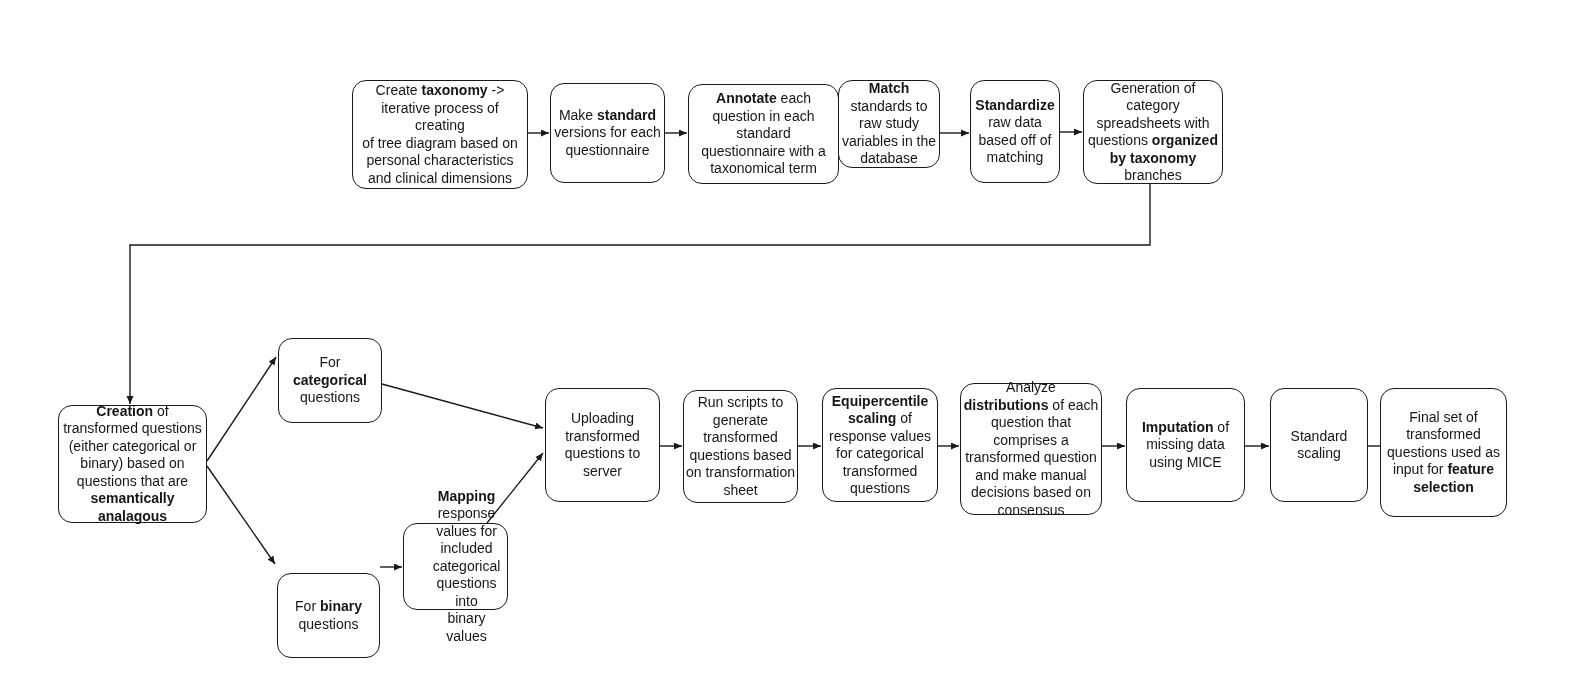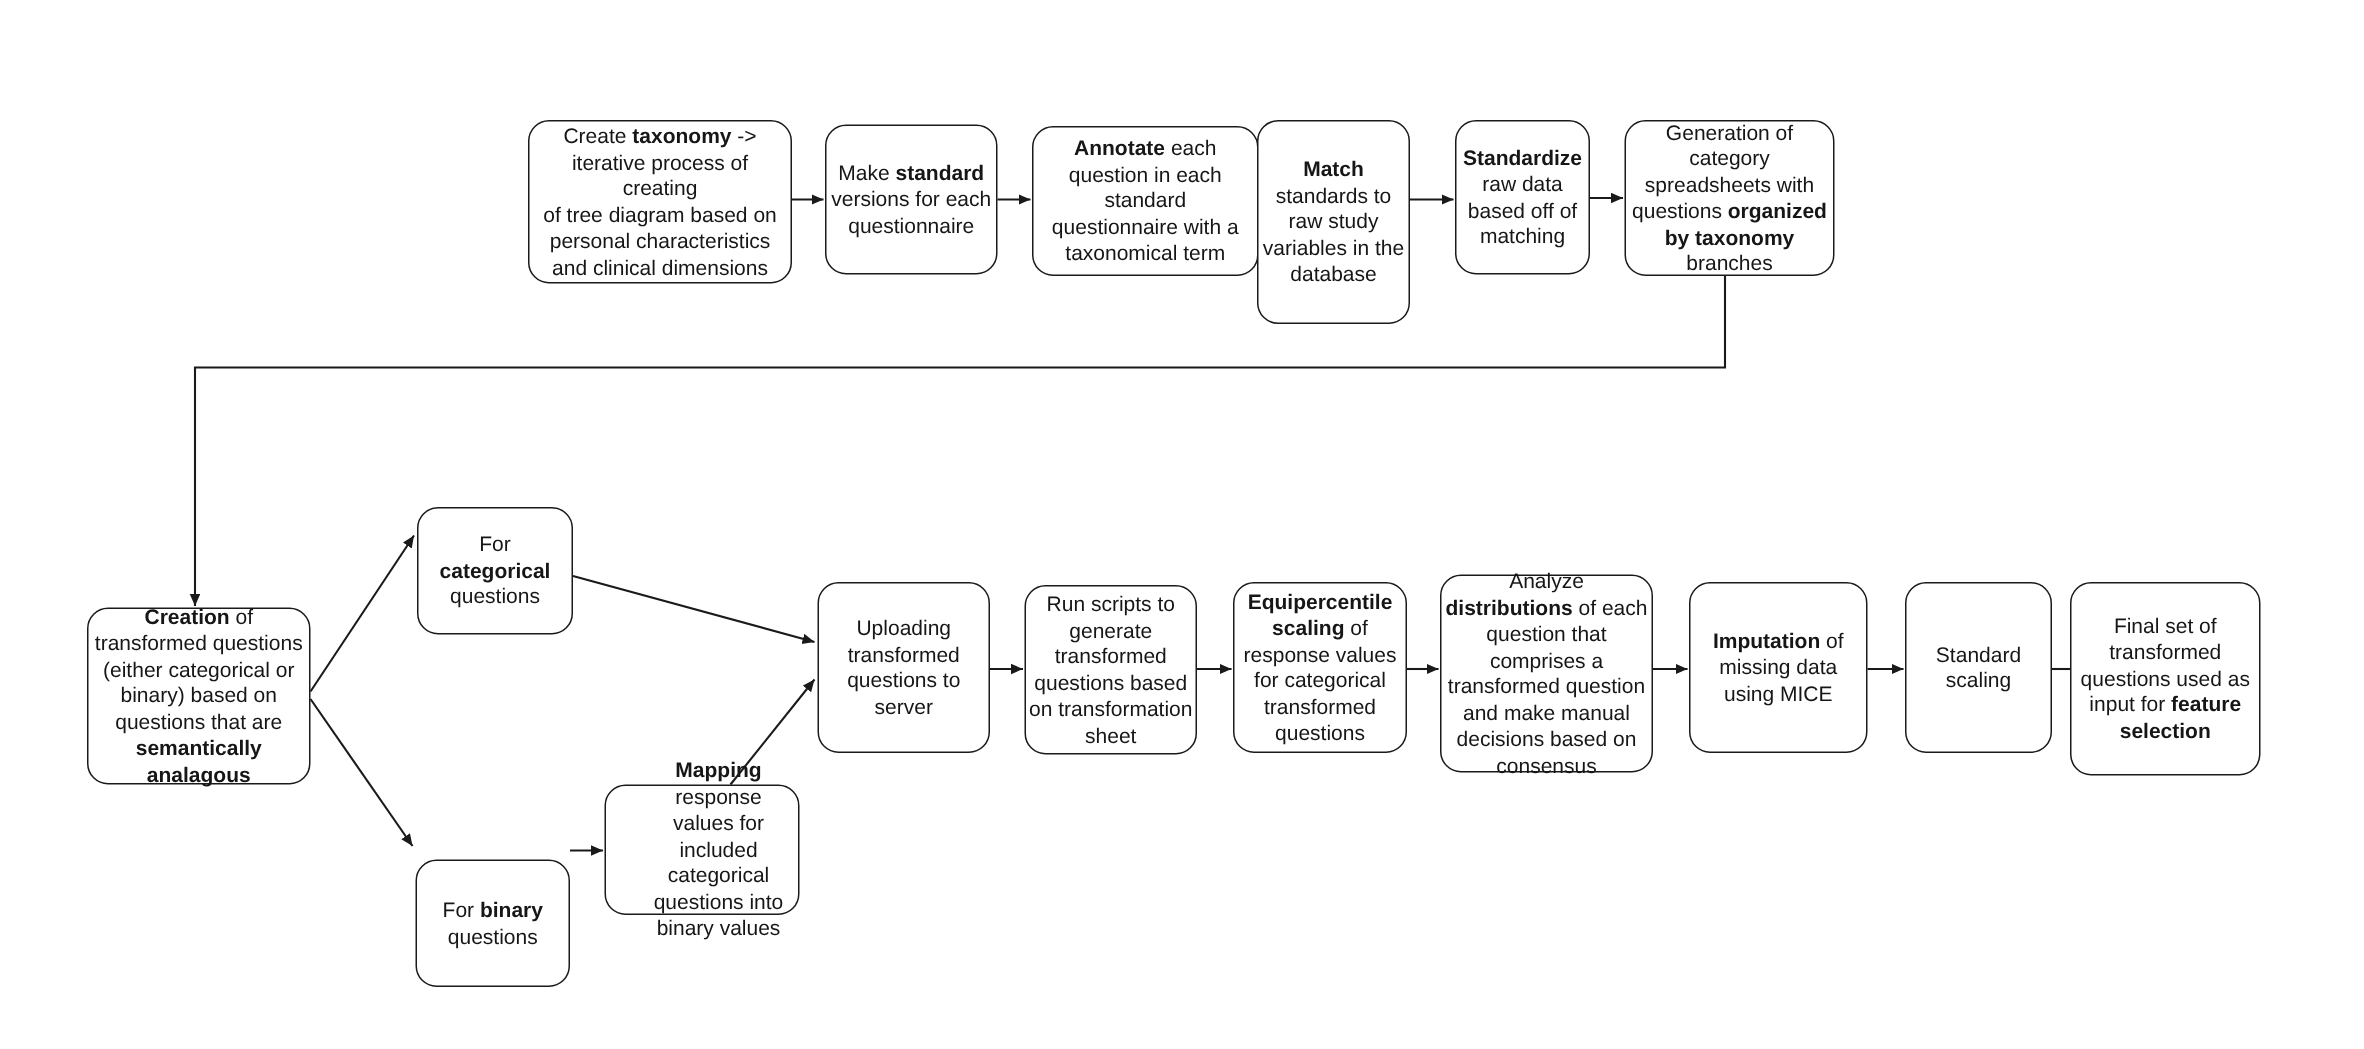--- a/index.html
+++ b/index.html
@@ -86,21 +86,21 @@
 versions for each
 questionnaire</span>
       </div>
       <div class="node" style="left: 688px; top: 84px; width: 151px; height: 100px; background: rgb(255, 255, 255); border-color: rgb(26, 26, 26); color: rgb(22, 22, 22);">
         <span class="lbl"><b>Annotate</b> each
 question in each
 standard
 questionnaire with a
 taxonomical term</span>
       </div>
-      <div class="node" style="left: 838px; top: 80px; width: 102px; height: 136px; background: rgb(255, 255, 255); border-color: rgb(26, 26, 26); color: rgb(22, 22, 22);">
+      <div class="node" style="left: 838px; top: 80px; width: 102px; height: 88px; background: rgb(255, 255, 255); border-color: rgb(26, 26, 26); color: rgb(22, 22, 22);">
         <span class="lbl"><b>Match</b>
 standards to
 raw study
 variables in the
 database</span>
       </div>
       <div class="node" style="left: 970px; top: 80px; width: 90px; height: 103px; background: rgb(255, 255, 255); border-color: rgb(26, 26, 26); color: rgb(22, 22, 22);">
         <span class="lbl"><b>Standardize</b>
 raw data
 based off of
@@ -124,21 +124,21 @@
 analagous</b></span>
       </div>
       <div class="node" style="left: 278px; top: 338px; width: 104px; height: 85px; background: rgb(255, 255, 255); border-color: rgb(26, 26, 26); color: rgb(22, 22, 22);">
         <span class="lbl">For <b>categorical</b>
 questions</span>
       </div>
       <div class="node" style="left: 277px; top: 525px; width: 103px; height: 85px; background: rgb(255, 255, 255); border-color: rgb(26, 26, 26); color: rgb(22, 22, 22); margin-top: 48px;">
         <span class="lbl">For <b>binary</b>
 questions</span>
       </div>
-      <div class="node" style="left: 403px; top: 523px; width: 130px; height: 87px; background: rgb(255, 255, 255); border-color: rgb(26, 26, 26); color: rgb(22, 22, 22); padding-left: 24px;">
+      <div class="node" style="left: 403px; top: 523px; width: 105px; height: 87px; background: rgb(255, 255, 255); border-color: rgb(26, 26, 26); color: rgb(22, 22, 22); padding-left: 24px;">
         <span class="lbl"><b>Mapping</b> response
 values for included
 categorical
 questions into
 binary values</span>
       </div>
       <div class="node" style="left: 545px; top: 388px; width: 115px; height: 114px; background: rgb(255, 255, 255); border-color: rgb(26, 26, 26); color: rgb(22, 22, 22);">
         <span class="lbl">Uploading
 transformed
 questions to

